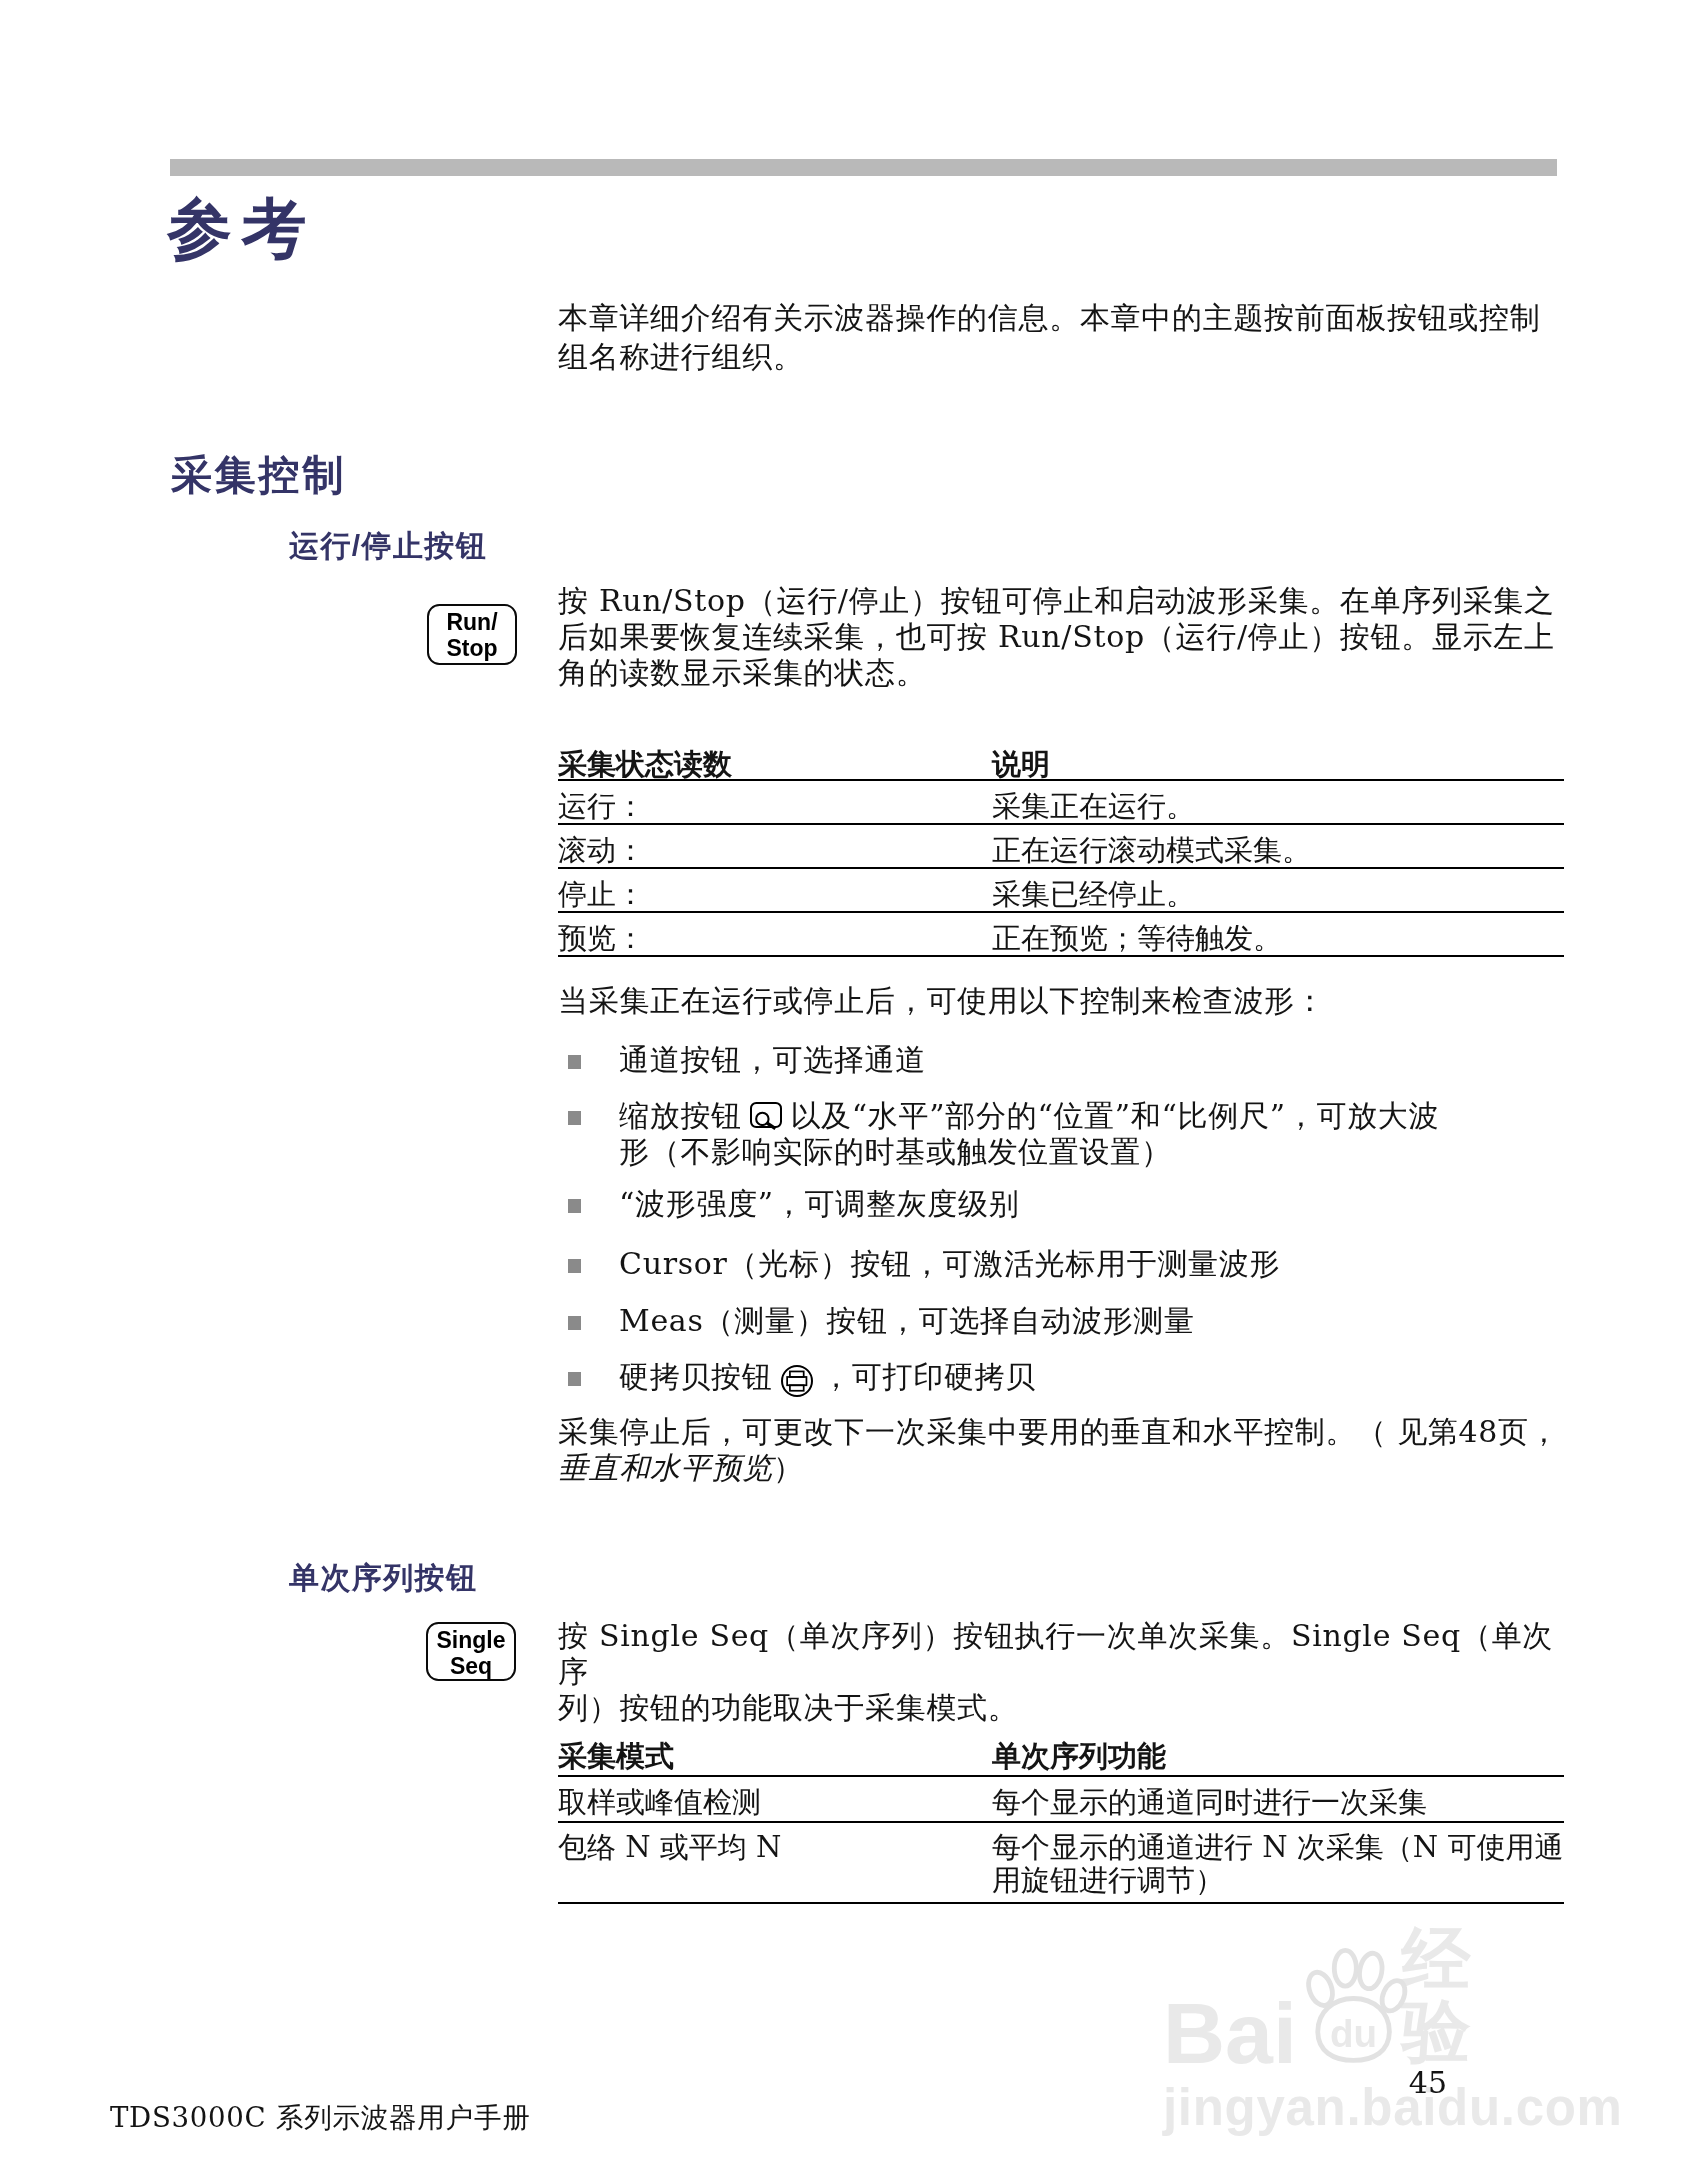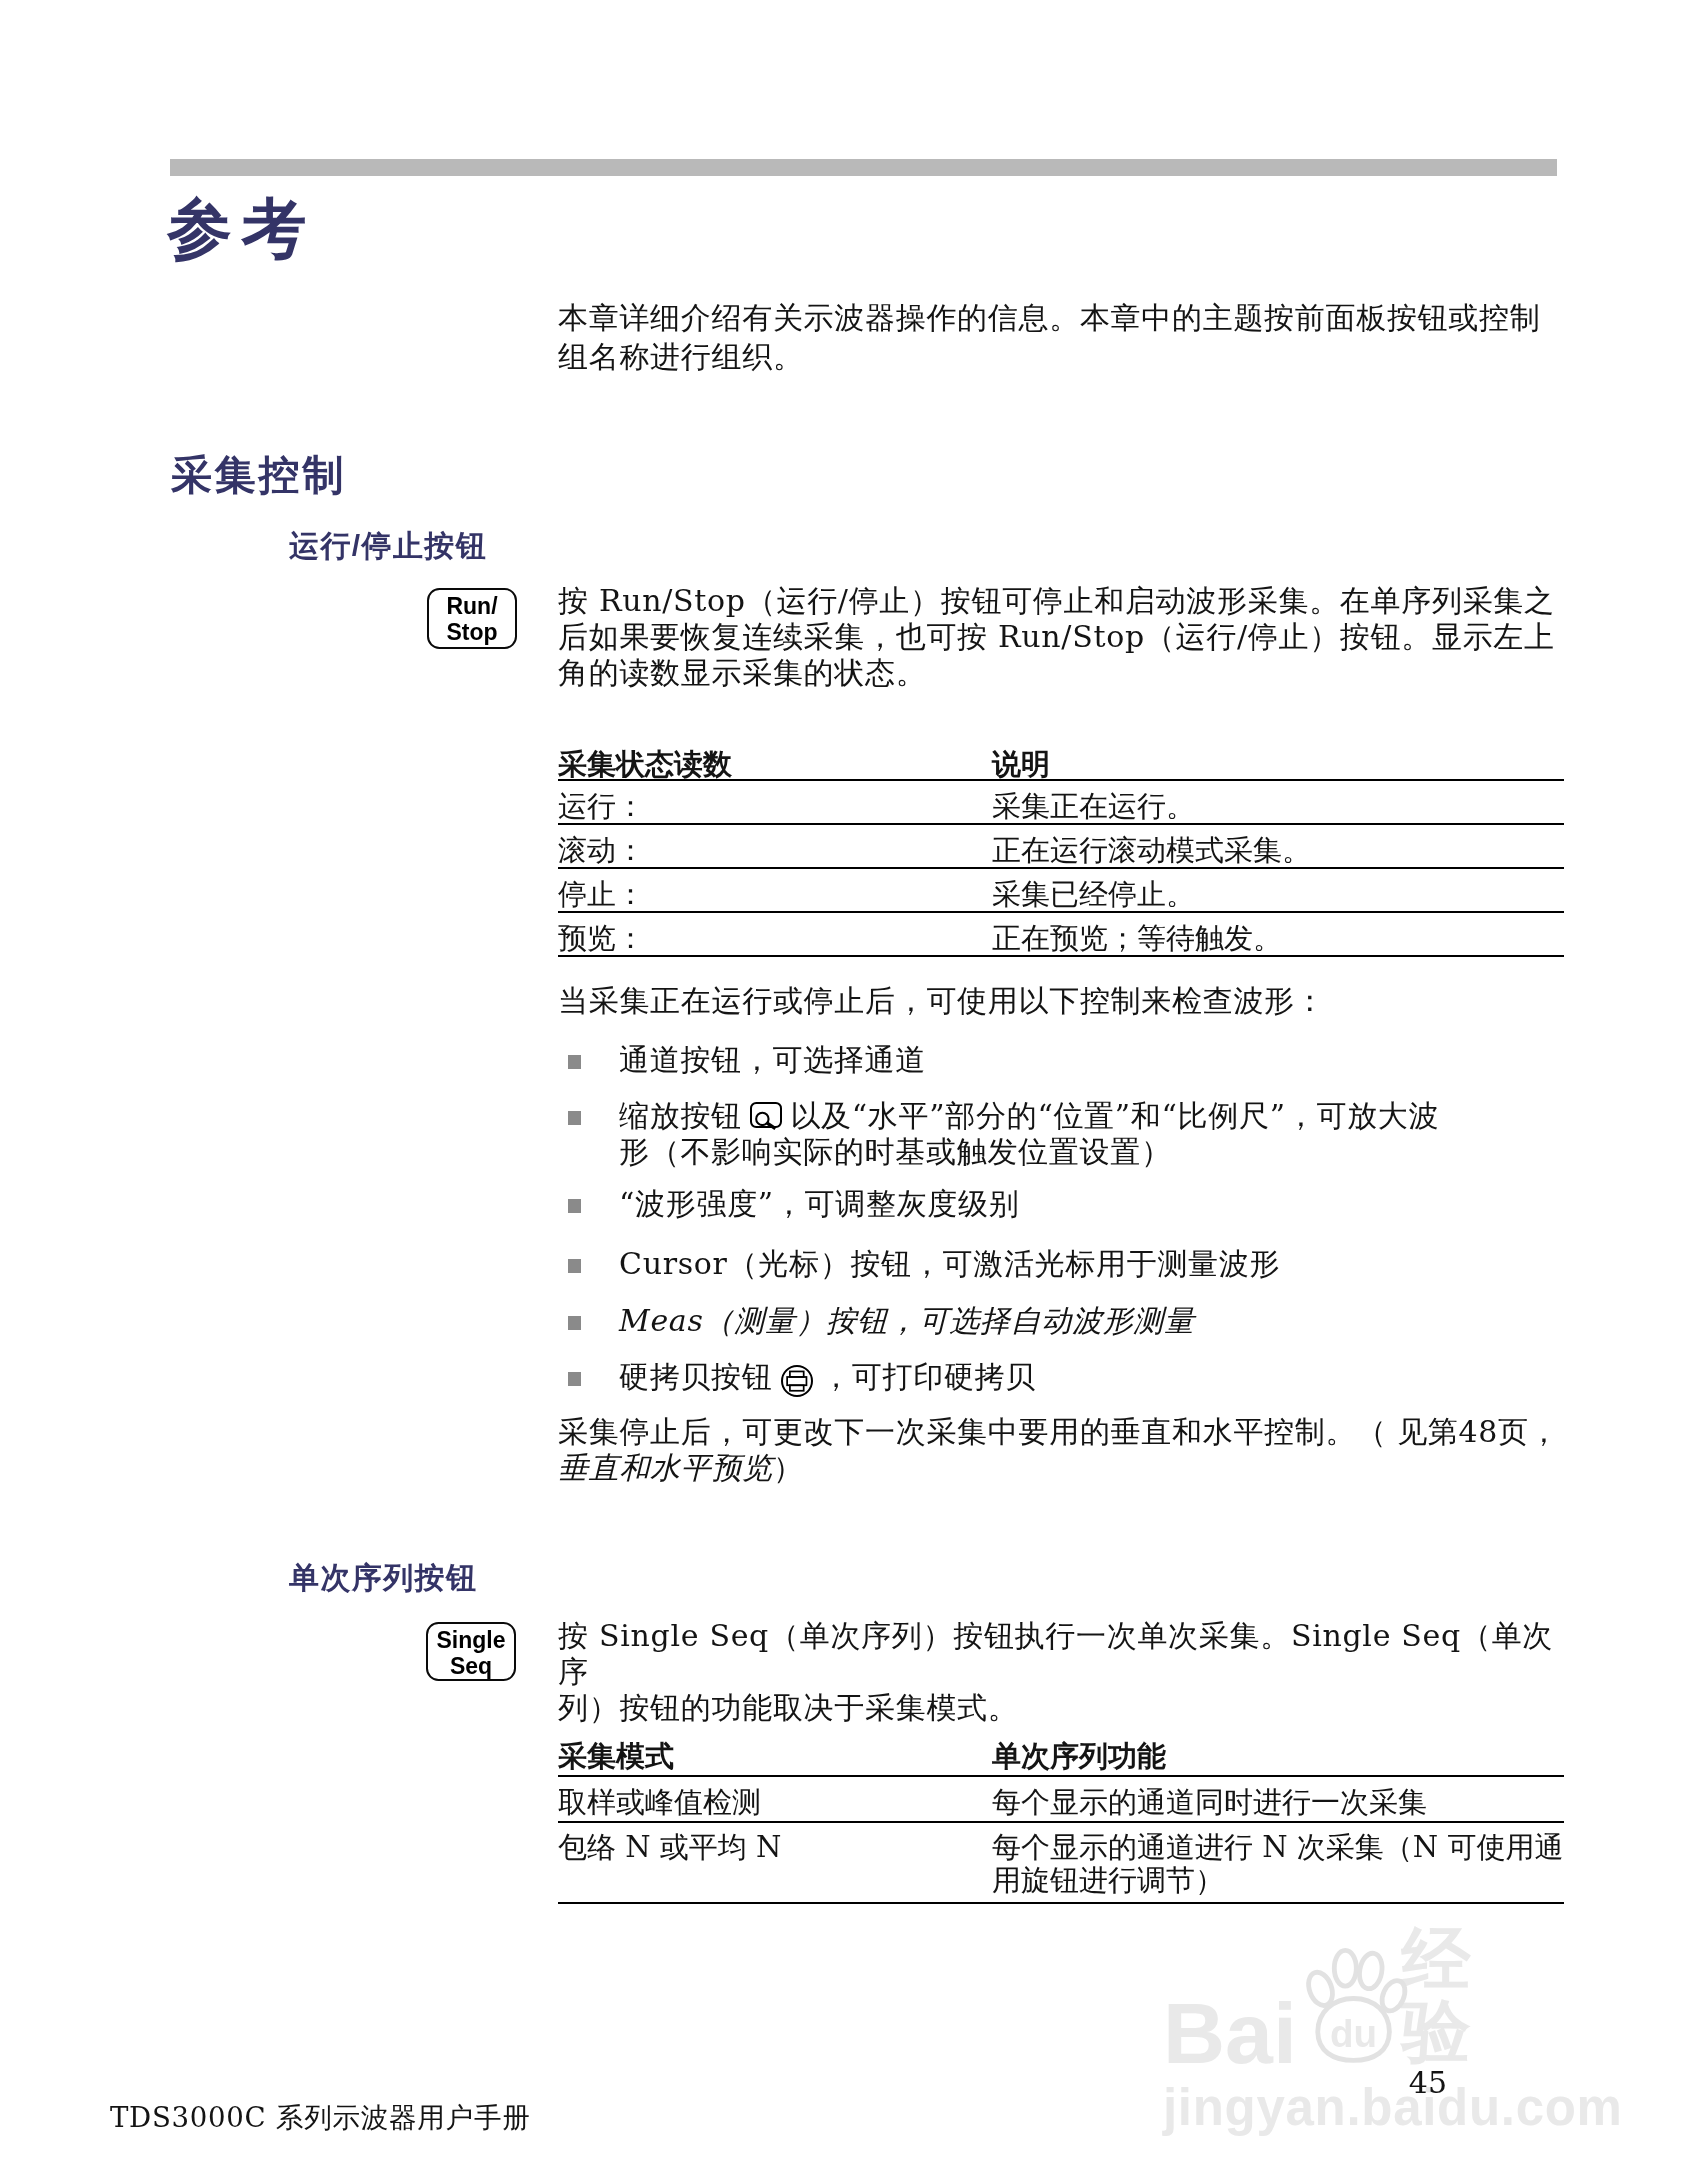--- a/index.html
+++ b/index.html
@@ -91,21 +91,21 @@
 
     <div class="abs body-text lh57" style="left:558px;top:298px;width:1020px;">
       <span style="display:block">本章详细介绍有关示波器操作的信息。本章中的主题按前面板按钮或控制</span>
       <span style="display:block">组名称进行组织。</span>
     </div>
 
     <div class="abs sec-head navy sans">采集控制</div>
 
     <div class="abs sub-head navy sans" style="left:289px;top:526px;">运行/停止按钮</div>
 
-    <div class="abs panel-btn sans" style="left:427px;top:588px;">
+    <div class="abs panel-btn sans" style="left:427px;top:604px;">
       <span style="display:block">Run/</span>
       <span style="display:block">Stop</span>
     </div>
 
     <div class="abs body-text" style="left:558px;top:583px;width:1020px;">
       <span style="display:block">按 Run/Stop（运行/停止）按钮可停止和启动波形采集。在单序列采集之</span>
       <span style="display:block">后如果要恢复连续采集，也可按 Run/Stop（运行/停止）按钮。显示左上</span>
       <span style="display:block">角的读数显示采集的状态。</span>
     </div>
 
@@ -150,21 +150,21 @@
     <div class="abs bullet" style="top:1182px;">
       <span class="b-sq"></span>
       <span class="b-txt">“波形强度”，可调整灰度级别</span>
     </div>
 
     <div class="abs bullet" style="top:1242px;">
       <span class="b-sq"></span>
       <span class="b-txt">Cursor（光标）按钮，可激活光标用于测量波形</span>
     </div>
 
-    <div class="abs bullet" style="top:1299px;font-style:italic;">
+    <div class="abs bullet" style="top:1299px;">
       <span class="b-sq"></span>
       <span class="b-txt">Meas（测量）按钮，可选择自动波形测量</span>
     </div>
 
     <div class="abs bullet" style="top:1355px;">
       <span class="b-sq"></span>
       <span class="b-txt"><span>硬拷贝按钮</span><span class="print-ico"><svg width="27.6" height="27.6" viewBox="0 0 40 40">
               <rect x="10" y="5" width="20" height="8" fill="none" stroke="#000" stroke-width="2.5"></rect>
               <rect x="6" y="13" width="28" height="12" fill="none" stroke="#000" stroke-width="2.5"></rect>
               <rect x="10" y="25" width="20" height="8" fill="none" stroke="#000" stroke-width="2.5"></rect>

